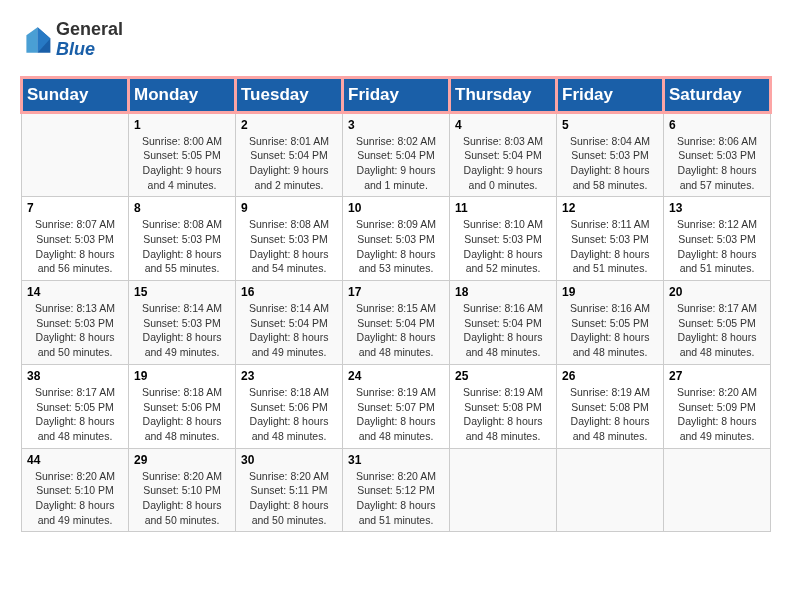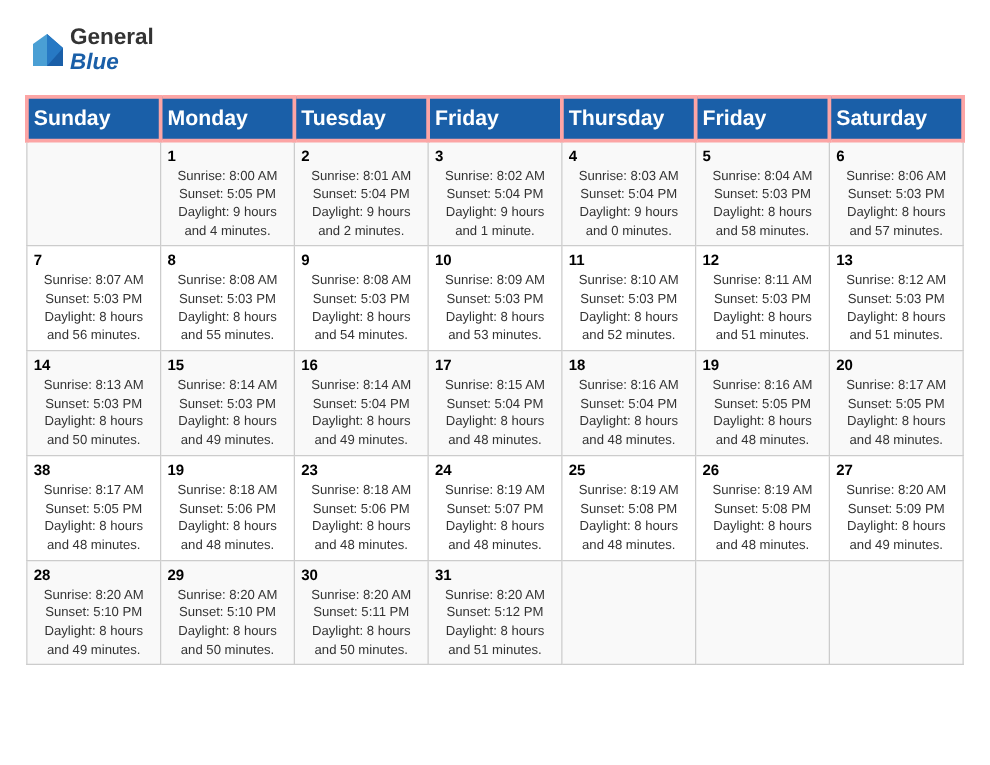--- a/index.html
+++ b/index.html
@@ -228,21 +228,21 @@
           <span class="day-num">26</span>
           <div class="day-info">Sunrise: 8:19 AM<br>Sunset: 5:08 PM<br>Daylight: 8 hours<br>and 48 minutes.</div>
         </td>
         <td>
           <span class="day-num">27</span>
           <div class="day-info">Sunrise: 8:20 AM<br>Sunset: 5:09 PM<br>Daylight: 8 hours<br>and 49 minutes.</div>
         </td>
       </tr>
       <tr>
         <td>
-          <span class="day-num">28</span>
+          <span class="day-num">44</span>
           <div class="day-info">Sunrise: 8:20 AM<br>Sunset: 5:10 PM<br>Daylight: 8 hours<br>and 49 minutes.</div>
         </td>
         <td>
           <span class="day-num">29</span>
           <div class="day-info">Sunrise: 8:20 AM<br>Sunset: 5:10 PM<br>Daylight: 8 hours<br>and 50 minutes.</div>
         </td>
         <td>
           <span class="day-num">30</span>
           <div class="day-info">Sunrise: 8:20 AM<br>Sunset: 5:11 PM<br>Daylight: 8 hours<br>and 50 minutes.</div>
         </td>

